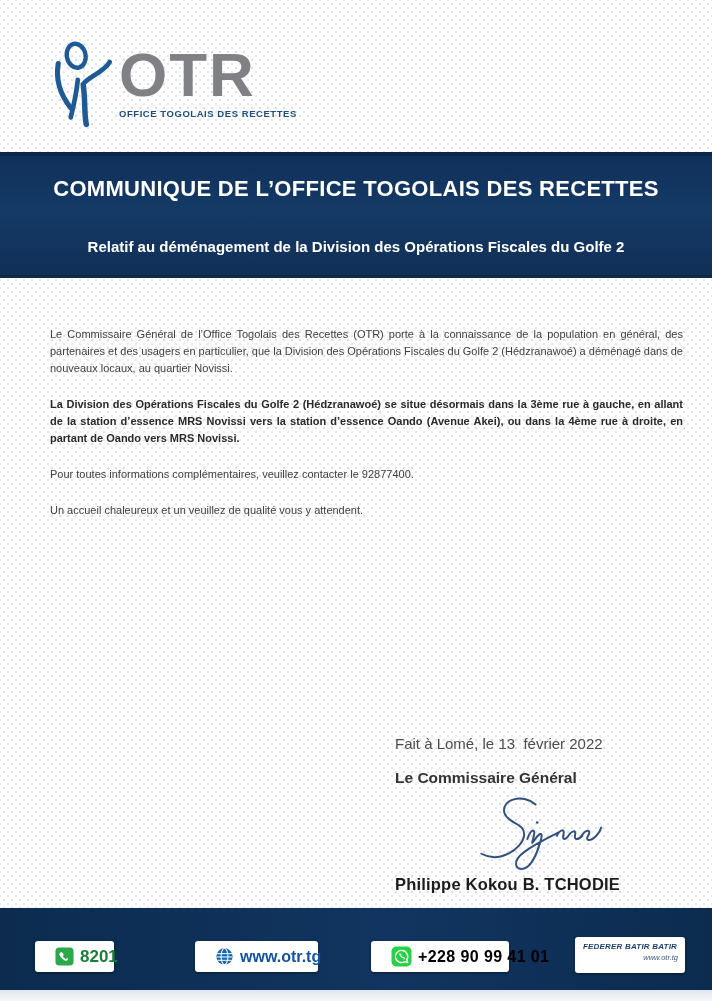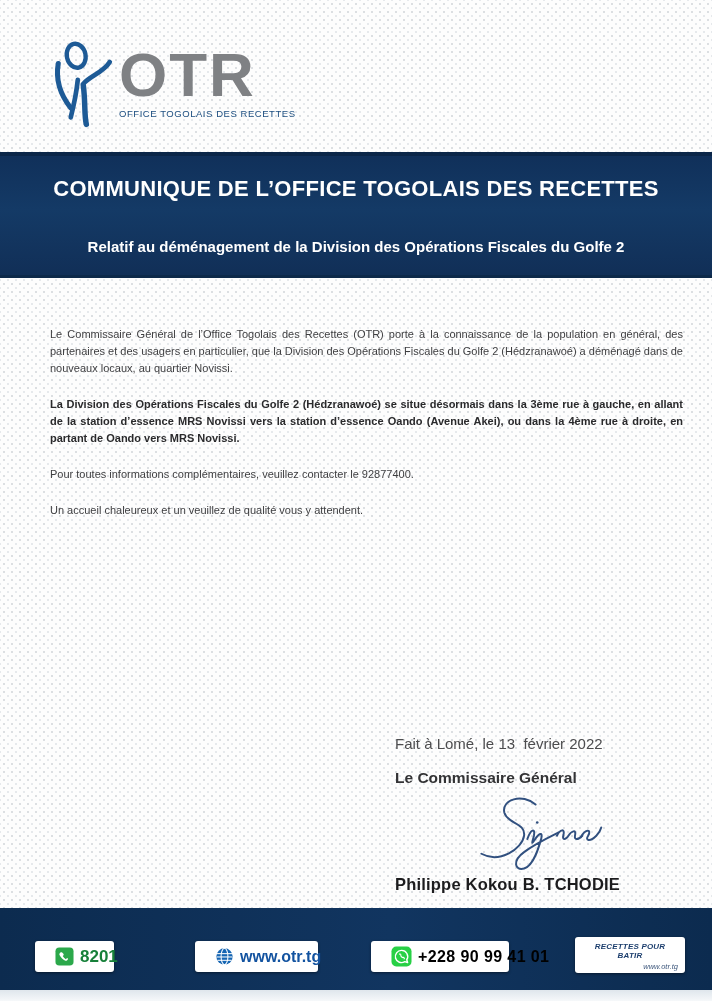--- a/index.html
+++ b/index.html
@@ -12,21 +12,21 @@
       radial-gradient(#dcdfe2 0.9px, transparent 1px),
       radial-gradient(#e6e9ec 0.9px, transparent 1px);
     background-size:8px 8px;
     background-position:0 0, 4px 4px;
   }
   
   .logo-block { position:absolute; top:24px; left:45px; width:260px; height:120px; }
   .logo-figure { position:absolute; left:0; top:2px; }
   .logo-text { position:absolute; left:74px; top:20px; }
   .logo-acronym { font-size:62px; font-weight:800; color:#7f8184; letter-spacing:2px; line-height:1; }
-  .logo-tagline { margin-top:2px; font-size:9.5px; font-weight:400; color:#1c4e80; letter-spacing:0.55px; }
+  .logo-tagline { margin-top:2px; font-size:9.5px; font-weight:700; color:#1c4e80; letter-spacing:0.55px; }
   
   .banner {
     position:absolute; top:152px; left:0; width:712px; height:126px;
     background:linear-gradient(180deg,#10305a 0%, #143a66 45%, #112f57 100%);
     border-top:4px solid #0b2648; border-bottom:3px solid #0d2949;
     color:#ffffff; text-align:center;
   }
   .banner-title { margin-top:20px; font-size:22px; font-weight:800; letter-spacing:0.3px; }
   .banner-subtitle { margin-top:36px; font-size:15px; font-weight:700; }
   
@@ -137,21 +137,21 @@
     <div class="contact-box cb-wa">
       <svg class="icon" width="21" height="21" viewBox="0 0 22 22">
         <rect x="0.5" y="0.5" width="21" height="21" rx="5" fill="#27d045"></rect>
         <path d="M11 4.6 a6.4 6.4 0 1 0 3.4 11.8 l3 .9 -.9-2.9 A6.4 6.4 0 0 0 11 4.6" stroke="#ffffff" stroke-width="1.5" fill="none" stroke-linejoin="round"></path>
         <path d="M8.8 8.6c.5-.5 1-.4 1.2.1l.4.8c.1.3 0 .6-.2.8 .4.8 1 1.4 1.8 1.8 .2-.2.5-.3.8-.2l.8.4c.5.2.6.7.1 1.2" stroke="#ffffff" stroke-width="1.1" fill="none" stroke-linecap="round"></path>
       </svg>
       <span class="wa-label">+228 90 99 41 01</span>
     </div>
 
     <div class="contact-box cb-slogan">
-      <div class="slogan-line">RECETTES POUR BATIR</div>
+      <div class="slogan-line">FEDERER BATIR BATIR</div>
       <div class="slogan-url">www.otr.tg</div>
     </div>
 
   </div>
 
   <div class="footer-strip"></div>
 
 </div>
 
 </body></html>

